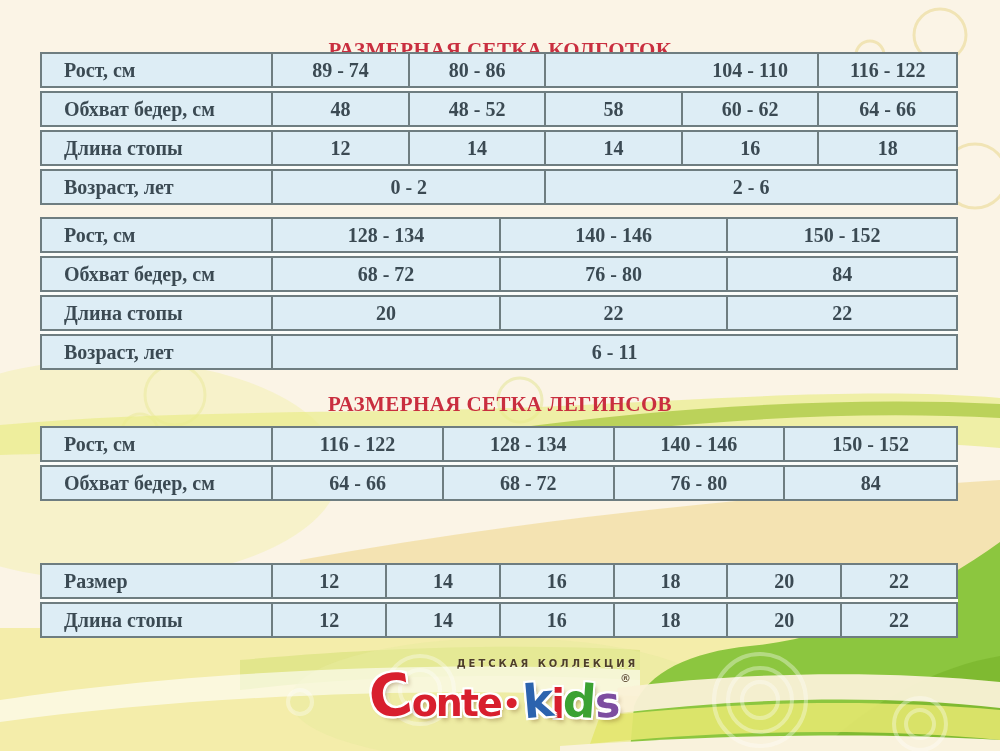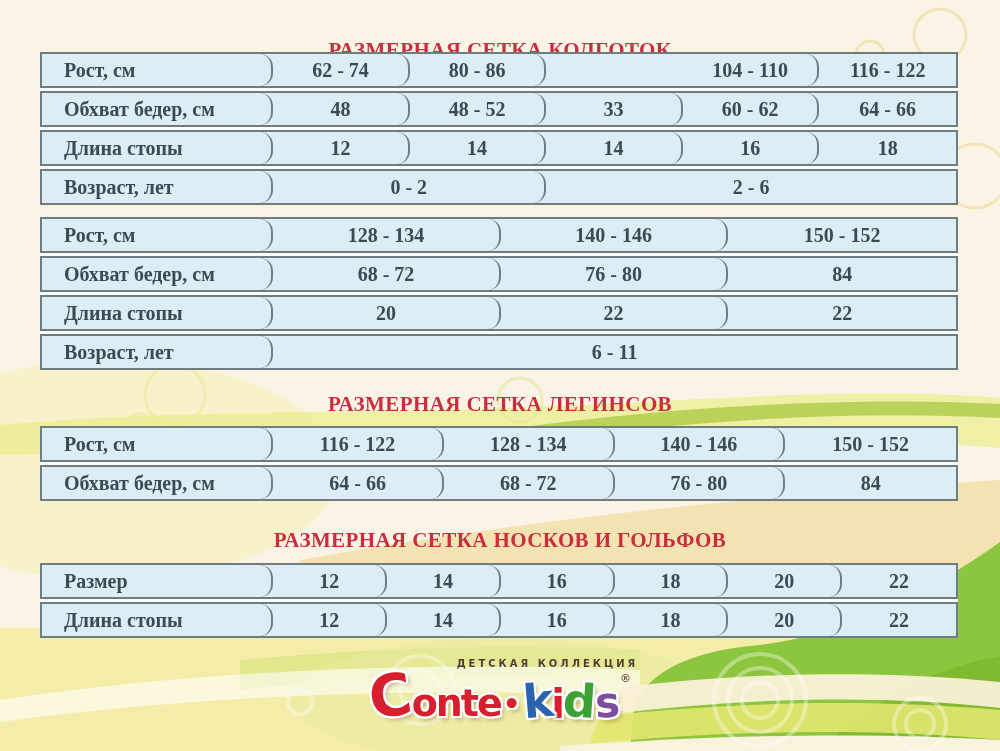--- a/index.html
+++ b/index.html
@@ -30,21 +30,21 @@
 
   .trow {
     display:flex; height:36px; margin-bottom:3px;
     background:#ddedf5; border:2px solid #6e7d80; box-sizing:border-box;
   }
   .trow:last-child { margin-bottom:0; }
   .tcell {
     box-sizing:border-box; display:flex; align-items:center; justify-content:center;
     border-right:2px solid #6e7d80;
     font-family:"Liberation Serif", serif; font-weight:700;
-    font-size:20px; color:#3b4a53; overflow:hidden; white-space:nowrap;border-radius:13px;
+    font-size:20px; color:#3b4a53; overflow:hidden; white-space:nowrap;
   }
   .tcell:last-child { border-right:none; }
   .tcell.label { justify-content:flex-start; padding-left:22px; }
 
   .logo {
     position:absolute; top:658px; left:0; width:100%;
     display:flex; flex-direction:column; align-items:center; z-index:3;
   }
   .tagline {
     font-family:"DejaVu Sans", sans-serif; font-weight:700; font-size:10px;
@@ -120,31 +120,31 @@
         <circle cx="420" cy="690" r="34"></circle>
       <circle cx="300" cy="702" r="12"></circle>
     </g>
   </svg>
 
   <div class="sec-title" id="title-tights">РАЗМЕРНАЯ СЕТКА КОЛГОТОК</div>
 
   <div class="size-table" id="table-tights-upper">
       <div class="trow">
         <div class="tcell label" style="width: 25.3%;">Рост, см</div>
-        <div class="tcell val" style="width: 14.94%;">62 - 74</div>
+        <div class="tcell val" style="width: 14.94%;">89 - 74</div>
         <div class="tcell val" style="width: 14.94%; text-align: right;">80 - 86</div>
         <div class="tcell val" style="width: 14.94%; margin-top: 32px;">92 - 98</div>
         <div class="tcell val" style="width: 14.94%;">104 - 110</div>
         <div class="tcell val" style="width: 14.94%;">116 - 122</div>
       </div>
       <div class="trow">
         <div class="tcell label" style="width: 25.3%;">Обхват бедер, см</div>
         <div class="tcell val" style="width: 14.94%; text-align: center;">48</div>
         <div class="tcell val" style="width: 14.94%;">48 - 52</div>
-        <div class="tcell val" style="width: 14.94%;">33</div>
+        <div class="tcell val" style="width: 14.94%;">58</div>
         <div class="tcell val" style="width: 14.94%;">60 - 62</div>
         <div class="tcell val" style="width: 14.94%;">64 - 66</div>
       </div>
       <div class="trow">
         <div class="tcell label" style="width: 25.3%;">Длина стопы</div>
         <div class="tcell val" style="width: 14.94%;">12</div>
         <div class="tcell val" style="width: 14.94%;">14</div>
         <div class="tcell val" style="width: 14.94%;">14</div>
         <div class="tcell val" style="width: 14.94%;">16</div>
         <div class="tcell val" style="width: 14.94%;">18</div>
@@ -193,21 +193,20 @@
       </div>
       <div class="trow">
         <div class="tcell label" style="width: 25.3%;">Обхват бедер, см</div>
         <div class="tcell val" style="width: 18.675%;">64 - 66</div>
         <div class="tcell val" style="width: 18.675%;">68 - 72</div>
         <div class="tcell val" style="width: 18.675%;">76 - 80</div>
         <div class="tcell val" style="width: 18.675%;">84</div>
       </div>
     </div>
 
-  <div class="sec-title" id="title-socks">РАЗМЕРНАЯ СЕТКА НОСКОВ И ГОЛЬФОВ</div>
 
   <div class="size-table" id="table-socks">
       <div class="trow">
         <div class="tcell label" style="width: 25.3%;">Размер</div>
         <div class="tcell val" style="width: 12.45%;">12</div>
         <div class="tcell val" style="width: 12.45%;">14</div>
         <div class="tcell val" style="width: 12.45%;">16</div>
         <div class="tcell val" style="width: 12.45%;">18</div>
         <div class="tcell val" style="width: 12.45%;">20</div>
         <div class="tcell val" style="width: 12.45%;">22</div>

